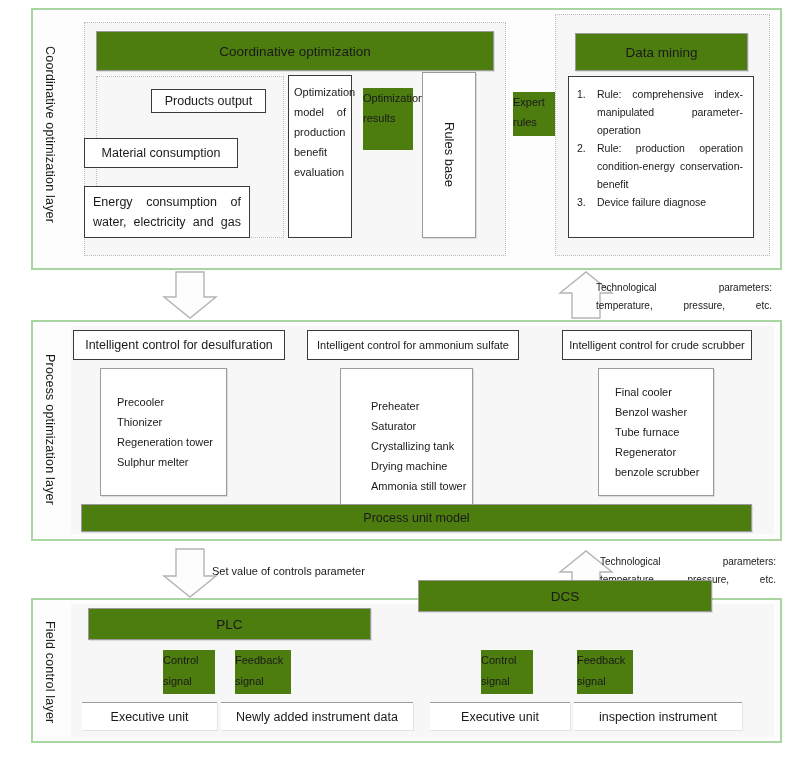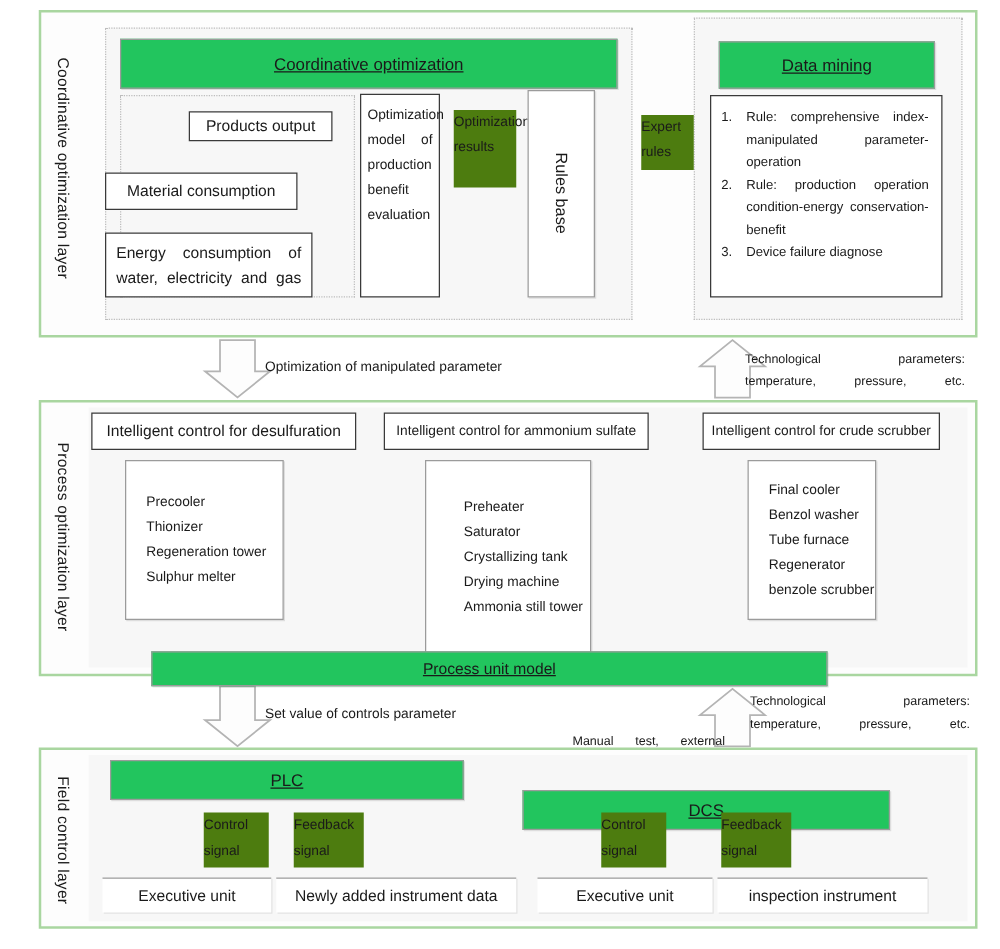--- a/index.html
+++ b/index.html
@@ -11,22 +11,22 @@
   
   .layer{position:absolute;border:2px solid #a9d6a0;background:#fdfdfd;box-sizing:border-box;}
   .layer-title{position:absolute;writing-mode:vertical-rl;text-orientation:mixed;
     font-size:12.5px;letter-spacing:.2px;color:#1a1a1a;white-space:nowrap;
     display:flex;align-items:center;justify-content:center;}
 
   
   .box{position:absolute;box-sizing:border-box;background:#ffffff;
        display:flex;align-items:center;justify-content:center;text-align:center;}
   .bx-dark{border:1.6px solid #3a3a3a;}
-  .bx-grey{border:1.5px solid #9b9b9b;background:#22c55e;
-           box-shadow:1px 1px 0 rgba(0,0,0,.10);text-decoration:underline;}
+  .bx-grey{border:1.5px solid #9b9b9b;background:#4d7c0f;
+           box-shadow:1px 1px 0 rgba(0,0,0,.10);}
   .bx-grey2{border:1.5px solid #9b9b9b;background:#ffffff;
             box-shadow:1px 1px 0 rgba(0,0,0,.10);}
   .dotted{position:absolute;box-sizing:border-box;border:1.2px dotted #bdbdbd;background:#f7f7f7;}
   .plain{position:absolute;box-sizing:border-box;background:#4d7c0f;}
 
   .t-lg{font-size:13.5px;}
   .t-md{font-size:12.5px;}
   .t-sm{font-size:11px;}
 
   .list{position:absolute;box-sizing:border-box;display:flex;flex-direction:column;
@@ -134,21 +134,20 @@
     <div class="row">
       <div class="num">2.</div>
       <div class="txt j">Rule: production operation condition-energy conservation-benefit</div>
     </div>
     <div class="row">
       <div class="num">3.</div>
       <div class="txt">Device failure diagnose</div>
     </div>
   </div>
 
-  <div class="cap" style="left:212px;top:285px;width:330px;">Optimization of manipulated parameter</div>
   <div class="cap small justif" style="left:596px;top:279px;width:176px;">Technological parameters: temperature, pressure, etc.</div>
 
   <div class="layer" style="left:31px;top:320px;width:751px;height:221px;"></div>
   <div class="layer-title" style="left:40px;top:345px;width:20px;height:170px;">Process optimization layer</div>
 
   <div class="plain" style="left:71px;top:326px;width:703px;height:208px;background:#f7f7f7;"></div>
 
   <div class="box bx-dark t-md" style="left:73px;top:330px;width:212px;height:30px;">Intelligent control for desulfuration</div>
   <div class="list bx-grey2" style="left:100px;top:368px;width:127px;height:128px;">
     <div>Precooler</div>
@@ -160,29 +159,29 @@
   <div class="box bx-dark t-sm" style="left:307px;top:330px;width:212px;height:30px;">Intelligent control for ammonium sulfate</div>
   <div class="list bx-grey2" style="left:340px;top:368px;width:133px;height:156px;padding-left:30px;">
     <div>Preheater</div>
     <div>Saturator</div>
     <div>Crystallizing tank</div>
     <div>Drying machine</div>
     <div>Ammonia still tower</div>
   </div>
 
   <div class="box bx-dark t-sm" style="left:562px;top:330px;width:190px;height:30px;">Intelligent control for crude scrubber</div>
-  <div class="list bx-grey2" style="left:598px;top:368px;width:103px;height:128px;">
+  <div class="list bx-grey2" style="left:598px;top:368px;width:116px;height:128px;">
     <div>Final cooler</div>
     <div>Benzol washer</div>
     <div>Tube furnace</div>
     <div>Regenerator</div>
     <div>benzole scrubber</div>
   </div>
 
-  <div class="box bx-grey t-md" style="left:81px;top:521px;width:541px;height:28px;margin-left:40px;">Process unit model</div>
+  <div class="box bx-grey t-md" style="left:81px;top:504px;width:671px;height:28px;">Process unit model</div>
 
   <div class="cap" style="left:212px;top:562px;width:290px;">Set value of controls parameter</div>
   <div class="cap small justif" style="left:418px;top:585px;width:122px;margin-left:40px;">Manual test, external system parameter</div>
   <div class="cap small justif" style="left:600px;top:553px;width:176px;">Technological parameters: temperature, pressure, etc.</div>
 
   <div class="layer" style="left:31px;top:598px;width:751px;height:145px;"></div>
   <div class="layer-title" style="left:40px;top:620px;width:20px;height:105px;">Field control layer</div>
 
   <div class="plain" style="left:71px;top:604px;width:703px;height:133px;background:#f7f7f7;"></div>
 
@@ -191,21 +190,21 @@
     <span style="display:inline-block;width:44px;">Control signal</span>
   </div>
   <div class="plain t-sm" style="left:235px;top:650px;width:56px;height:44px;line-height:21px;">
     <span style="display:inline-block;width:50px;">Feedback signal</span>
   </div>
   <div class="box bx-grey2 t-md" style="left:82px;top:702px;width:135px;height:28px;border:none;
               border-top:1.2px solid #9b9b9b;box-shadow:1px 1px 0 rgba(0,0,0,.08);">Executive unit</div>
   <div class="box bx-grey2 t-md" style="left:221px;top:702px;width:192px;height:28px;border:none;
               border-top:1.2px solid #9b9b9b;box-shadow:1px 1px 0 rgba(0,0,0,.08);">Newly added instrument data</div>
 
-  <div class="box bx-grey t-lg" style="left:418px;top:632px;width:294px;height:32px;">DCS</div>
+  <div class="box bx-grey t-lg" style="left:418px;top:580px;width:294px;height:32px;">DCS</div>
   <div class="plain t-sm" style="left:481px;top:650px;width:52px;height:44px;line-height:21px;">
     <span style="display:inline-block;width:44px;">Control signal</span>
   </div>
   <div class="plain t-sm" style="left:577px;top:650px;width:56px;height:44px;line-height:21px;">
     <span style="display:inline-block;width:50px;">Feedback signal</span>
   </div>
   <div class="box bx-grey2 t-md" style="left:430px;top:702px;width:140px;height:28px;border:none;
               border-top:1.2px solid #9b9b9b;box-shadow:1px 1px 0 rgba(0,0,0,.08);">Executive unit</div>
   <div class="box bx-grey2 t-md" style="left:574px;top:702px;width:168px;height:28px;border:none;
               border-top:1.2px solid #9b9b9b;box-shadow:1px 1px 0 rgba(0,0,0,.08);">inspection instrument</div>

